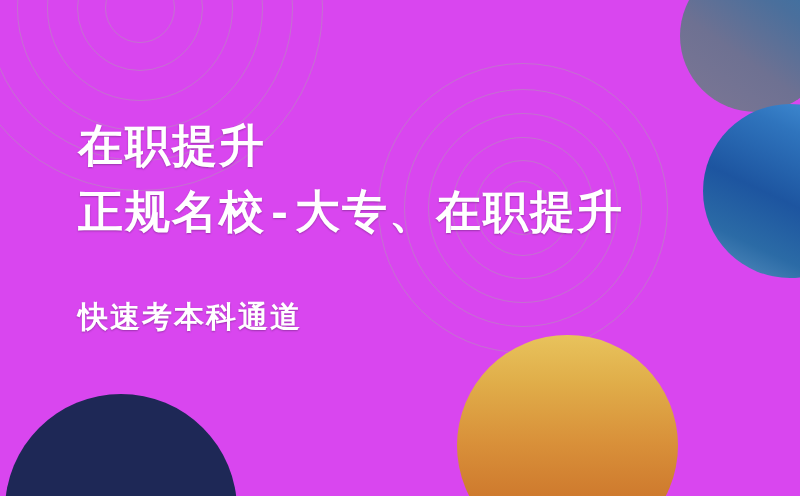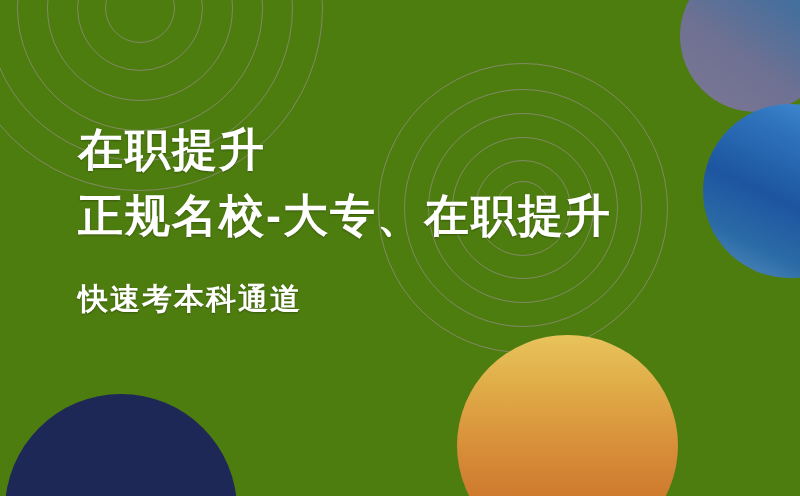--- a/index.html
+++ b/index.html
@@ -5,22 +5,22 @@
   html, body {
     margin: 0;
     padding: 0;
     background: #0f1630;
   }
   #banner {
     position: relative;
     width: 800px;
     height: 496px;
     overflow: hidden;
-    background: #4d7c0f;
-    font-family: Liberation Sans, sans-serif;
+    background: #d946ef;
+    font-family: Liberation Mono, monospace;
   }
 
   
   .circle {
     position: absolute;
     border-radius: 50%;
     pointer-events: none;
   }
 
   #bg-circle-bottom-left {
@@ -104,21 +104,21 @@
     font-size: 45px;
     line-height: 68px;
   }
   #subline {
     color: #ffffff;
     font-weight: bold;
     font-size: 30px;
     line-height: 42px;
     letter-spacing: 2px;
     white-space: nowrap;
-    margin-top: 28px;
+    margin-top: 48px;
     text-shadow: 0 1px 2px rgba(0, 0, 0, 0.28);
   }
 </style>
 </head>
 <body>
 
 <div id="banner">
 
   <div class="circle" id="bg-circle-bottom-left"></div>
 

